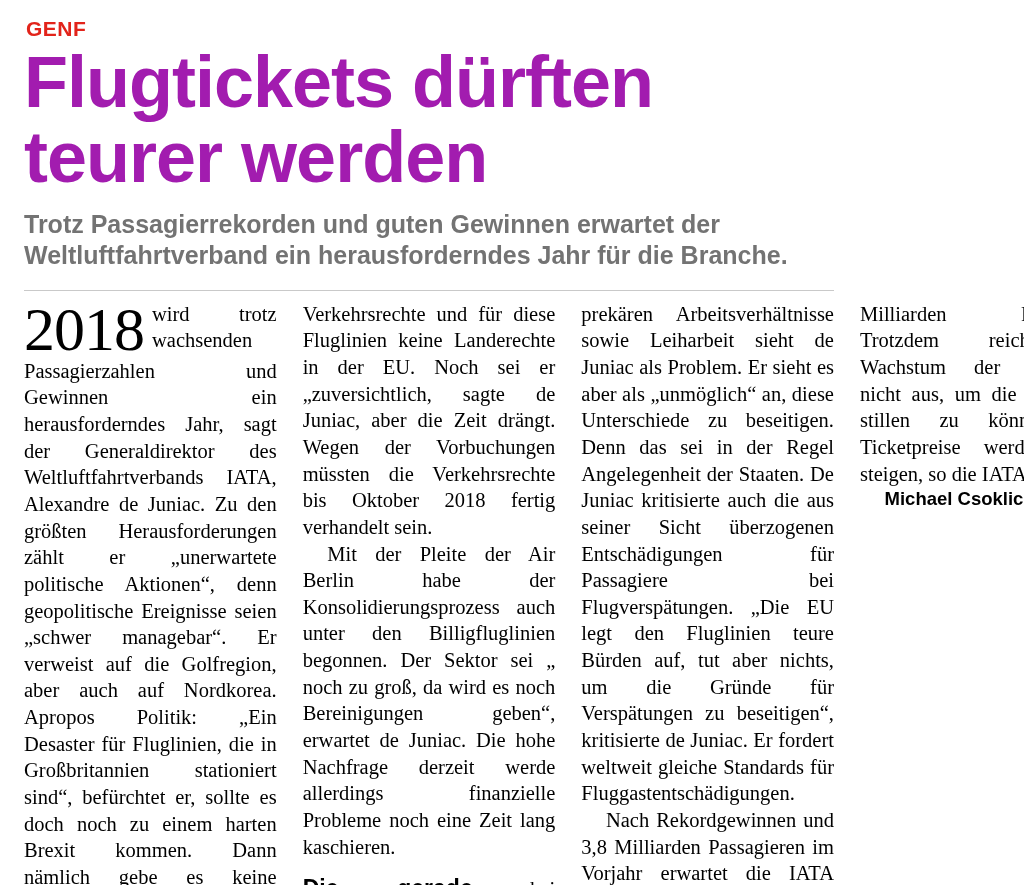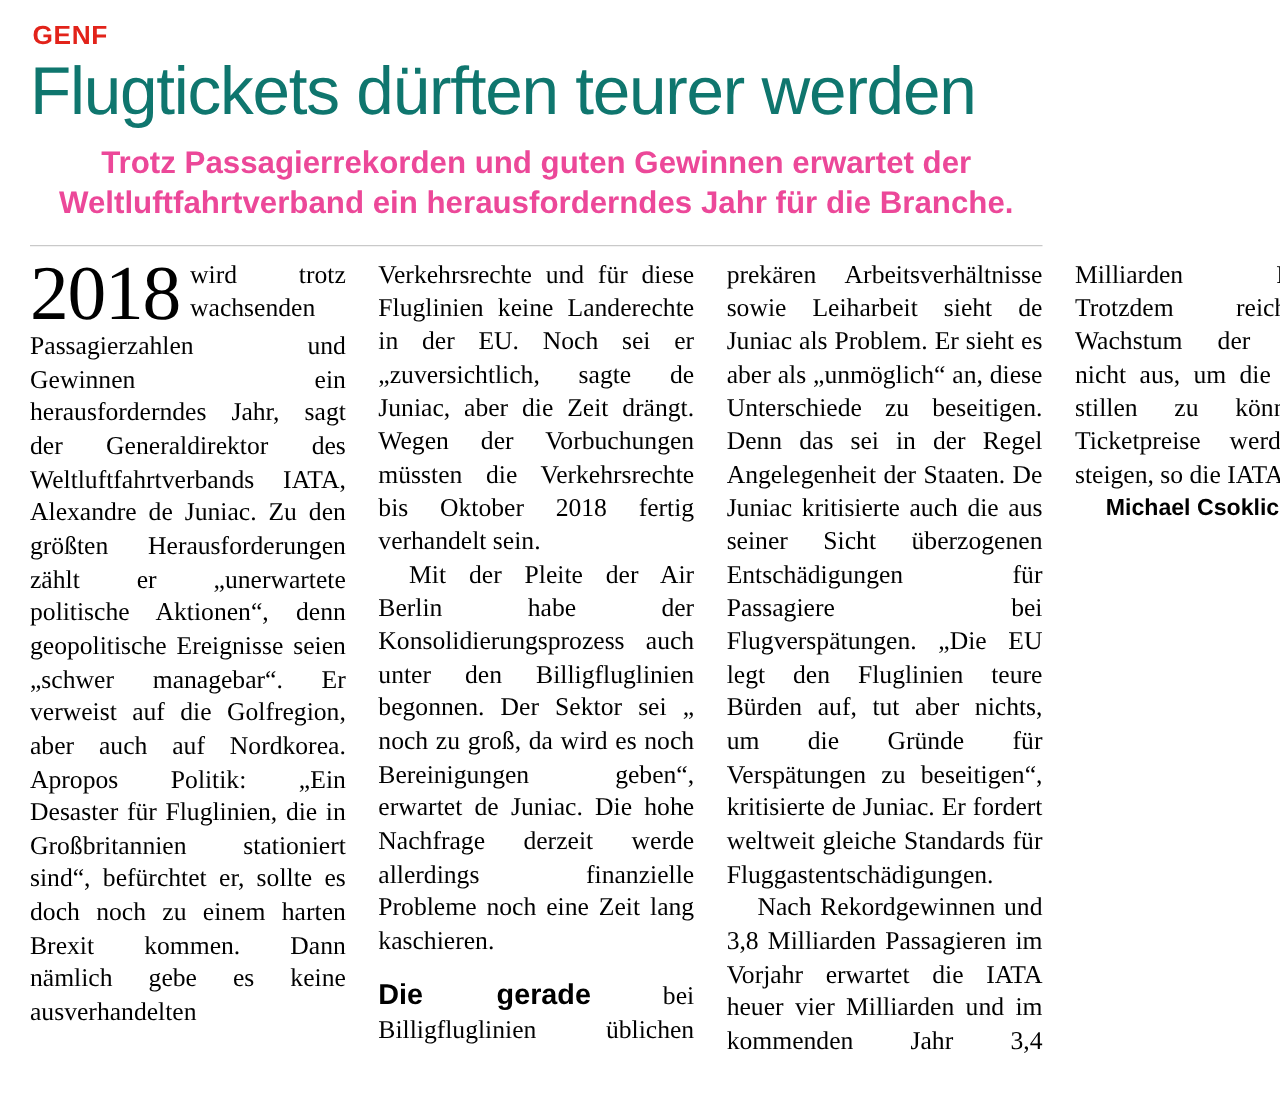--- a/index.html
+++ b/index.html
@@ -25,35 +25,34 @@
     font-family: "Liberation Sans", sans-serif;
     font-weight: bold;
     font-size: 21px;
     letter-spacing: 0.5px;
     color: #e2231a;
     margin: 0 0 6px 2px;
     line-height: 1;
   }
   .headline {
     font-family: "Liberation Sans", sans-serif;
-    font-weight: normal;
-    font-size: 54px;
+    font-weight: bold;
+    font-size: 72px;
     line-height: 1.04;
     letter-spacing: -1px;
     margin: 0 0 14px 0;
-    color: #0f766e;
+    color: #a21caf;
   }
   .subhead {
     font-family: "Liberation Sans", sans-serif;
     font-weight: bold;
     font-size: 25px;
     line-height: 1.26;
     margin: 0 0 18px 0;
-    color: #ec4899;
-    text-align: center;
+    color: #737373;
   }
   .rule {
     border: none;
     border-top: 1px solid #c9c9c9;
     margin: 0 0 10px 0;
   }
   .columns {
     column-count: 3;
     column-gap: 26px;
     column-fill: auto;

